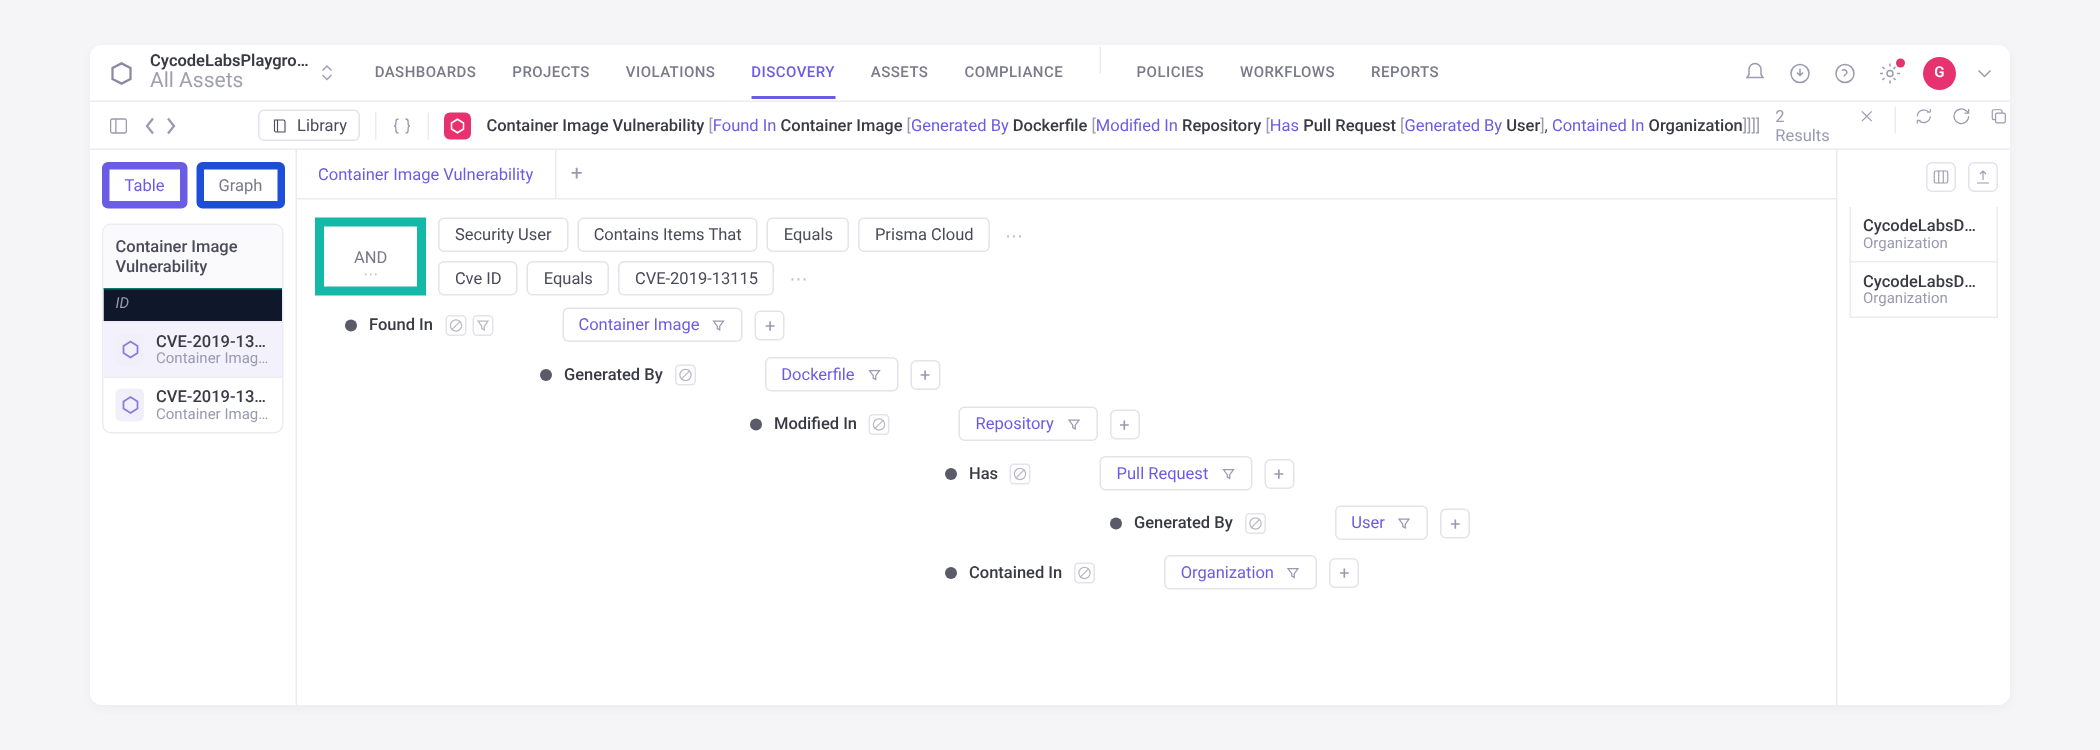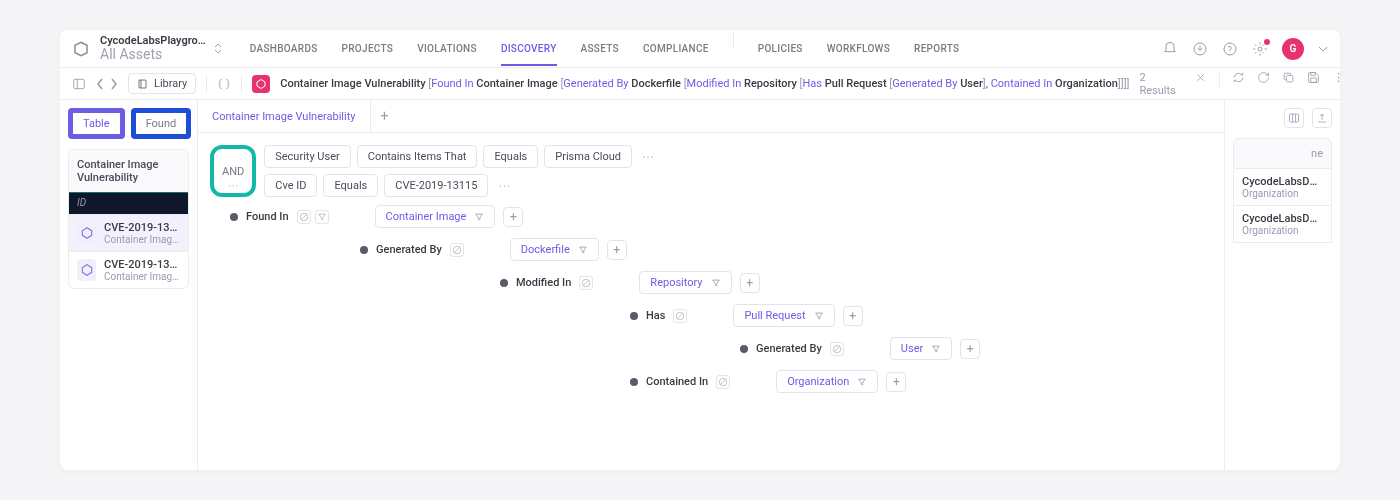--- a/index.html
+++ b/index.html
@@ -15,21 +15,21 @@
 .nav-item { font-size: 10px; letter-spacing: 0.3px; color: #7a7a88; padding: 12px 0; cursor: pointer; font-weight: 500; }
 .nav-item.active { color: #6b5ce5; border-bottom: 2px solid #6b5ce5; padding-bottom: 10px; }
 .topbar-right { margin-left: auto; display: flex; align-items: center; gap: 14px; color: #9a9ab0; }
 .icon-btn { width: 16px; height: 16px; cursor: pointer; position: relative; }
 .avatar { width: 22px; height: 22px; border-radius: 50%; background: #e6336f; color: #fff; font-size: 10px; font-weight: 600; display: flex; align-items: center; justify-content: center; }
 .badge-dot { position: absolute; top: -2px; right: -2px; width: 6px; height: 6px; background: #e6336f; border-radius: 50%; }
 .querybar { height: 32px; border-bottom: 1px solid #ececf0; display: flex; align-items: center; padding: 0 12px; gap: 10px; }
 .querybar-left { display: flex; align-items: center; gap: 10px; }
 .q-icon { width: 14px; height: 14px; color: #9a9ab0; cursor: pointer; }
 .q-chevrons { display: flex; gap: 6px; }
-.library-btn { display: flex; align-items: center; gap: 5px; border: 1px solid #e3e3ea; padding: 3px 8px; border-radius: 4px; font-size: 11px; cursor: pointer; }
+.library-btn { display: flex; align-items: center; gap: 5px; border: 1px solid #e3e3ea; padding: 3px 8px; border-radius: 4px; font-size: 11px; cursor: pointer; margin-left: 44px; }
 .q-divider { width: 1px; height: 18px; background: #ececf0; }
 .q-entity-icon { width: 18px; height: 18px; background: #e6336f; border-radius: 4px; display: flex; align-items: center; justify-content: center; color: #fff; }
 .q-crumb { font-size: 11px; white-space: nowrap; overflow: hidden; text-overflow: ellipsis; }
 .q-crumb .link { color: #6b5ce5; }
 .q-crumb .rel { color: #3a3a45; font-weight: 500; }
 .q-crumb .brk { color: #9a9ab0; }
 .querybar-right { margin-left: auto; display: flex; align-items: flex-start; gap: 12px; color: #9a9ab0; }
 .results-count { font-size: 11px; }
 .main { flex: 1; display: flex; overflow: hidden; }
 .sidebar-left { width: 138px; border-right: 1px solid #ececf0; padding: 8px; }
@@ -44,21 +44,21 @@
 .row-icon { width: 22px; height: 22px; background: #f0effa; border-radius: 4px; display: flex; align-items: center; justify-content: center; }
 .row-text { display: flex; flex-direction: column; overflow: hidden; }
 .row-title { font-size: 11px; font-weight: 500; color: #3a3a45; white-space: nowrap; overflow: hidden; text-overflow: ellipsis; }
 .row-sub { font-size: 10px; color: #9a9ab0; white-space: nowrap; overflow: hidden; text-overflow: ellipsis; }
 .center { flex: 1; padding: 0; overflow: auto; position: relative; }
 .tab-row { display: flex; align-items: stretch; border-bottom: 1px solid #ececf0; }
 .tab { border-right: 1px solid #ececf0; padding: 8px 14px; font-size: 11px; color: #6b5ce5; display: flex; align-items: center; }
 .tab-add { padding: 8px 10px; color: #9a9ab0; cursor: pointer; font-size: 14px; }
 .qbuilder { padding: 12px; }
 .and-group { display: flex; align-items: stretch; margin-bottom: 8px; }
-.and-label { border: 4px solid #14b8a6; border-radius: 12px; padding: 0 8px; display: flex; align-items: center; font-size: 11px; color: #7a7a88; margin-right: 8px; position: relative; }
+.and-label { border: 6px solid #14b8a6; border-radius: 0; padding: 0 20px; display: flex; align-items: center; font-size: 11px; color: #7a7a88; margin-right: 8px; position: relative; }
 .and-dots { position: absolute; bottom: 2px; left: 50%; transform: translateX(-50%); color: #c0c0cc; font-size: 10px; }
 .cond-rows { display: flex; flex-direction: column; gap: 6px; }
 .cond-row { display: flex; gap: 6px; align-items: center; }
 .pill { border: 1px solid #e3e3ea; border-radius: 4px; padding: 4px 10px; font-size: 11px; color: #4a4a5a; background: #fff; }
 .more-dots { color: #c0c0cc; padding: 0 4px; cursor: pointer; }
 .chain { position: relative; }
 .chain-node { display: flex; align-items: center; gap: 8px; margin-bottom: 10px; }
 .chain-dot { width: 8px; height: 8px; border-radius: 50%; background: #5a5a68; flex-shrink: 0; }
 .chain-label { font-size: 11px; color: #3a3a45; font-weight: 500; }
 .chain-icons { display: flex; gap: 4px; color: #b8b8c4; }
@@ -230,21 +230,21 @@
           </svg>
         </div>
     </div>
   </div>
 
   <div class="main">
 
     <div class="sidebar-left">
       <div class="view-toggle">
         <div class="view-btn active">Table</div>
-        <div class="view-btn">Found</div>
+        <div class="view-btn">Graph</div>
       </div>
       <div class="list-panel">
         <div class="panel-header">Container Image Vulnerability</div>
         <div class="panel-col">ID</div>
         <div class="row sel">
           <div class="row-icon">
               <svg width="14" height="14" viewBox="0 0 24 24" fill="none" stroke="#8a7ae0" stroke-width="2">
                 <path d="M4 8l8-5 8 5v8l-8 5-8-5V8z"></path>
               </svg>
             </div>
@@ -438,23 +438,20 @@
               <line x1="9" y1="4" x2="9" y2="20"></line>
               <line x1="15" y1="4" x2="15" y2="20"></line>
             </svg>
           </div>
         <div class="sq-btn">
             <svg width="12" height="12" viewBox="0 0 24 24" fill="none" stroke="currentColor" stroke-width="1.5">
               <path d="M12 16V4m-4 4l4-4 4 4M4 20h16"></path>
             </svg>
           </div>
       </div>
-      <div class="right-header">
-          <div style="text-align:right">ne</div>
-        </div>
       <div class="right-row">
         <span class="row-title">CycodeLabsDemo</span>
         <span class="row-sub">Organization</span>
       </div>
       <div class="right-row">
         <span class="row-title">CycodeLabsDemo</span>
         <span class="row-sub">Organization</span>
       </div>
     </div>
   </div>

